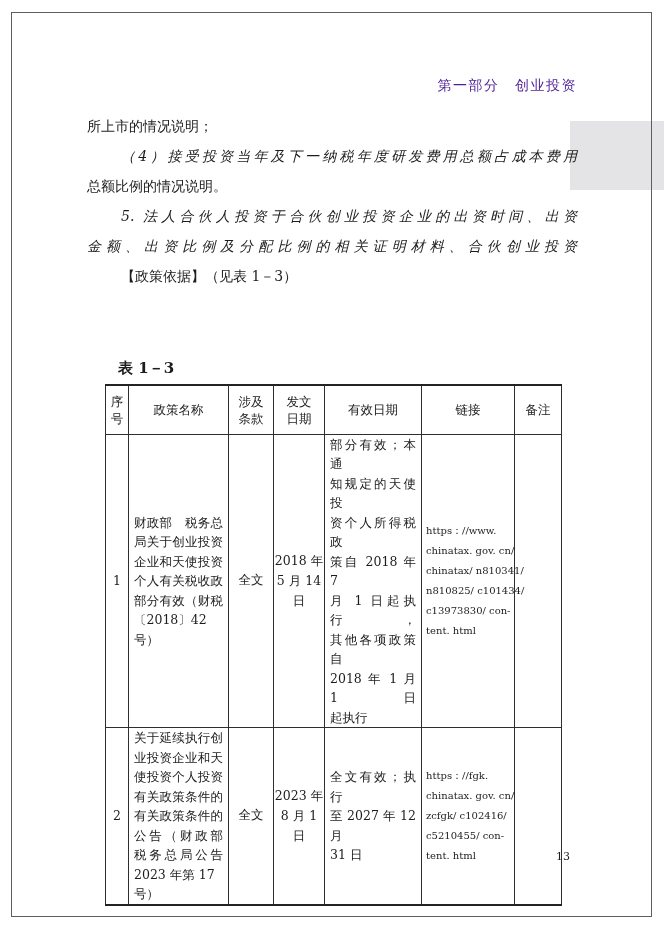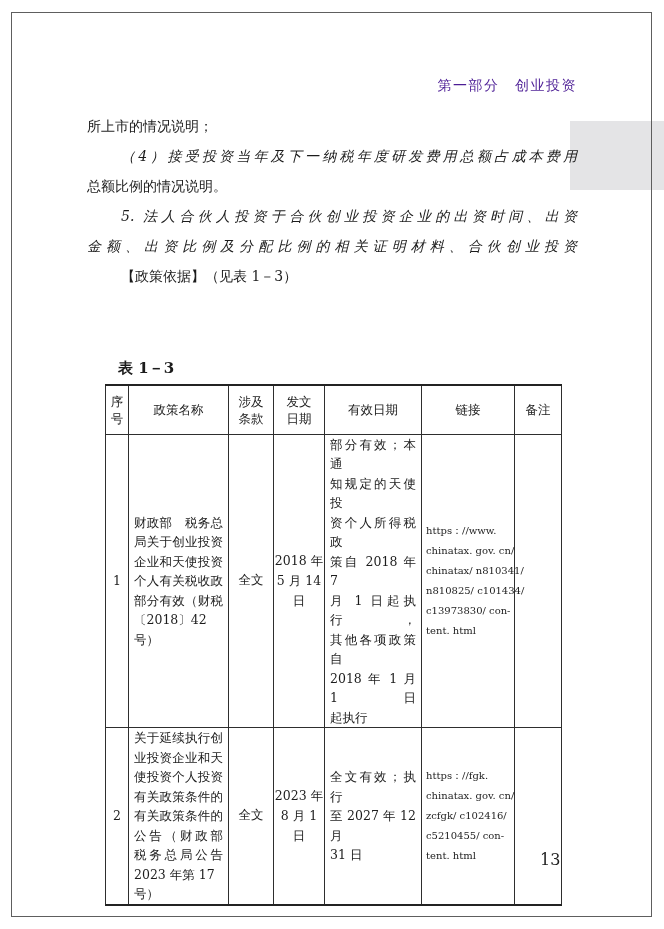--- a/index.html
+++ b/index.html
@@ -25,22 +25,22 @@
   .policy thead tr {height:49px;}
   .policy tbody tr.r1 {height:167px;}
   .policy tbody tr.r2 {height:169px;}
   .hline {line-height:17px; text-align:center;}
   .cline {line-height:19.5px;}
   .cline.jl {text-align:justify; text-align-last:justify;}
   td.c-policy, td.c-valid {padding:0 5px; text-align:left;}
   td.c-date .cline {line-height:20px;}
   td.c-link {padding:0 4px; text-align:left;}
   .lline {font-size:10px; line-height:20px; white-space:nowrap; text-align:left;}
-  .page-number {position:absolute; left:540px; top:850px; width:30px; text-align:left;
-                font-size:16px;}
+  .page-number {position:absolute; left:540px; top:850px; width:30px; text-align:right;
+                font-size:11px;}
 </style>
 </head>
 <body>
 
 <div class="sheet">
   <div class="gray-tab"></div>
   <div class="page-frame"></div>
 
   <div class="running-header">第一部分　创业投资</div>
 

